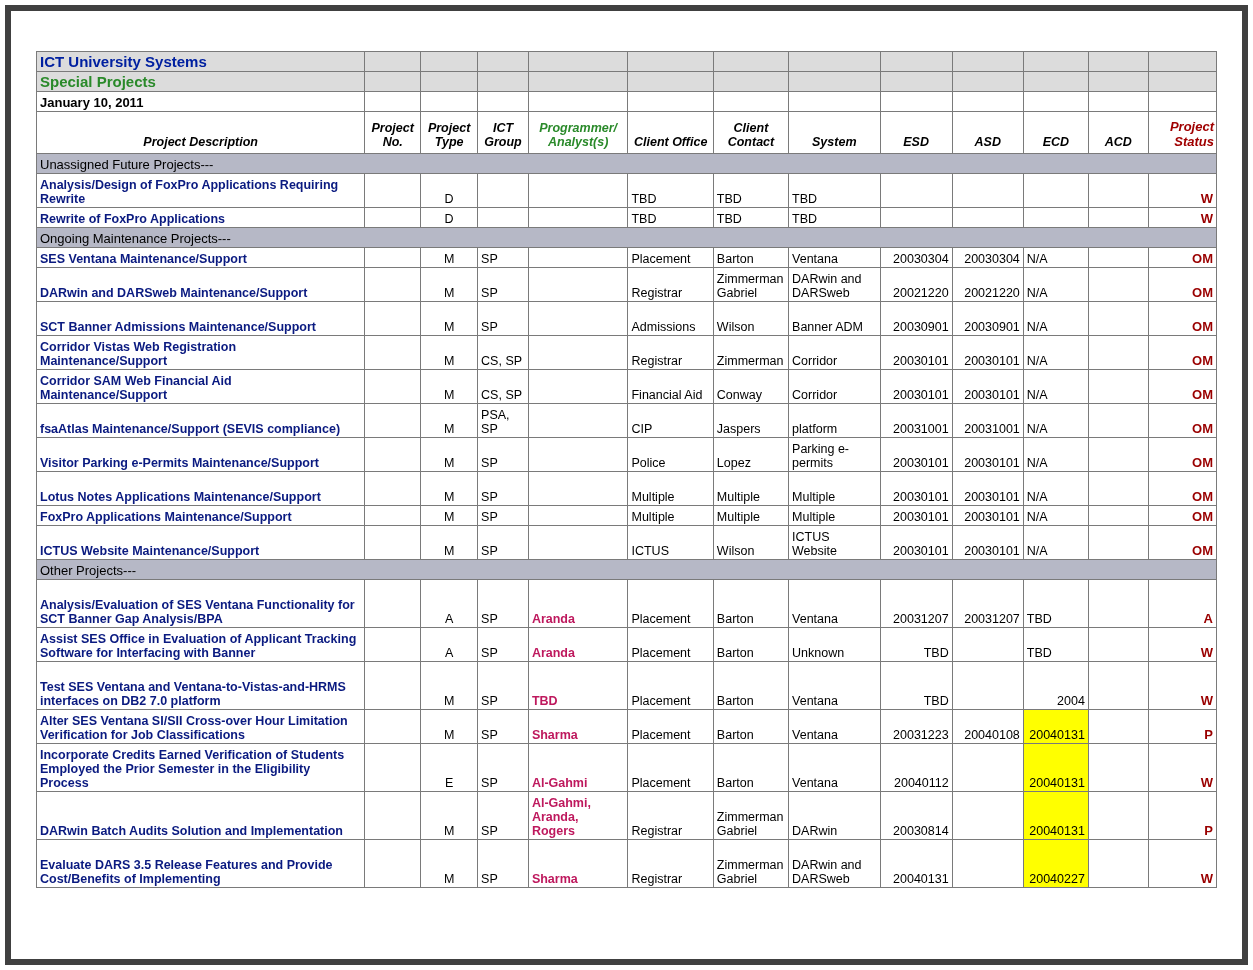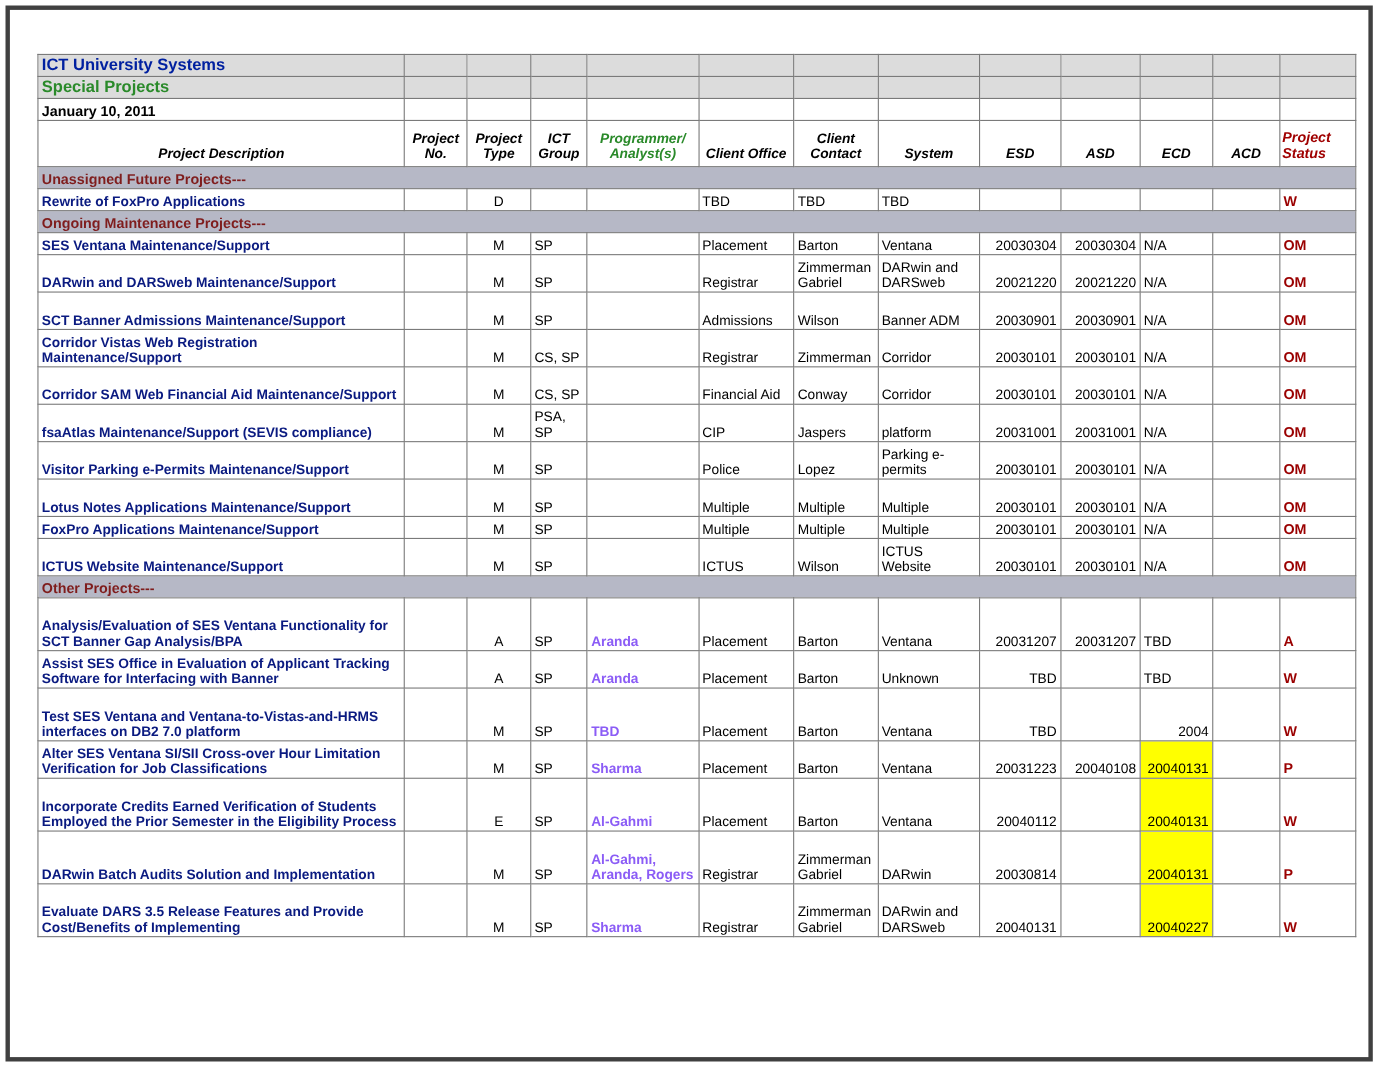--- a/index.html
+++ b/index.html
@@ -2,22 +2,22 @@
 <html><head>
 <meta charset="utf-8">
 <style>
   * { box-sizing: border-box; margin: 0; padding: 0; }
   body {
     background: #fff;
     font-family: Arial, Helvetica, sans-serif;
     padding: 5px;
   }
   .outer-border {
-    border: 4px solid #404040;
-    padding: 40px 11px 60px 25px;
+    border: 6px solid #404040;
+    padding: 40px 25px 60px 25px;
     min-height: 960px;
   }
   table {
     border-collapse: collapse;
     width: 100%;
     table-layout: fixed;
   }
   td, th {
     border: 1px solid #7a7a7a;
     font-size: 12.5px;
@@ -48,27 +48,27 @@
     text-align: center;
     vertical-align: bottom;
     padding: 4px 2px;
     font-size: 12.5px;
     font-style: italic;
   }
   th:first-child { text-align: center; }
   th.prog { color: #2a8a2a; margin-left: 38px; }
   th.stat { color: #a00000; }
 
-  .section-row td { background: #b6b8c6; color: #7f1d1d; font-weight: bold; font-size: 13px; }
+  .section-row td { background: #b6b8c6; color: #000000; font-weight: normal; font-size: 13px; }
 
   .desc { color: #0a1a80; font-weight: bold; }
-  .prog { color: #8b5cf6; font-weight: bold; }
+  .prog { color: #be185d; font-weight: bold; }
   .center { text-align: center; }
   .right  { text-align: right; margin-left: 44px; }
-  .stat   { text-align: left; color: #9a0000; font-weight: bold; font-size: 13px; margin-left: 28px; }
+  .stat   { text-align: right; color: #9a0000; font-weight: bold; font-size: 13px; margin-left: 28px; }
   .hl     { background: #ffff00; }
 
   tr { height: 20px; }
   tr.h2 { height: 34px; }
   tr.h3 { height: 48px; }
   tr.hhdr { height: 42px; }
 </style>
 </head>
 <body>
 
@@ -146,20 +146,35 @@
           <th>System</th>
           <th>ESD</th>
           <th>ASD</th>
           <th>ECD</th>
           <th>ACD</th>
           <th class="stat">Project Status</th>
         </tr>
         <tr class="section-row">
           <td colspan="13">Unassigned Future Projects---</td>
         </tr>
+        <tr class="h2">
+          <td class="desc">Analysis/Design of FoxPro Applications Requiring Rewrite</td>
+          <td class="center"></td>
+          <td class="center">D</td>
+          <td></td>
+          <td class="prog"></td>
+          <td>TBD</td>
+          <td>TBD</td>
+          <td>TBD</td>
+          <td class="right"></td>
+          <td class="right"></td>
+          <td></td>
+          <td></td>
+          <td class="stat">W</td>
+        </tr>
         <tr>
           <td class="desc">Rewrite of FoxPro Applications</td>
           <td class="center"></td>
           <td class="center">D</td>
           <td></td>
           <td class="prog"></td>
           <td>TBD</td>
           <td>TBD</td>
           <td>TBD</td>
           <td class="right"></td>

